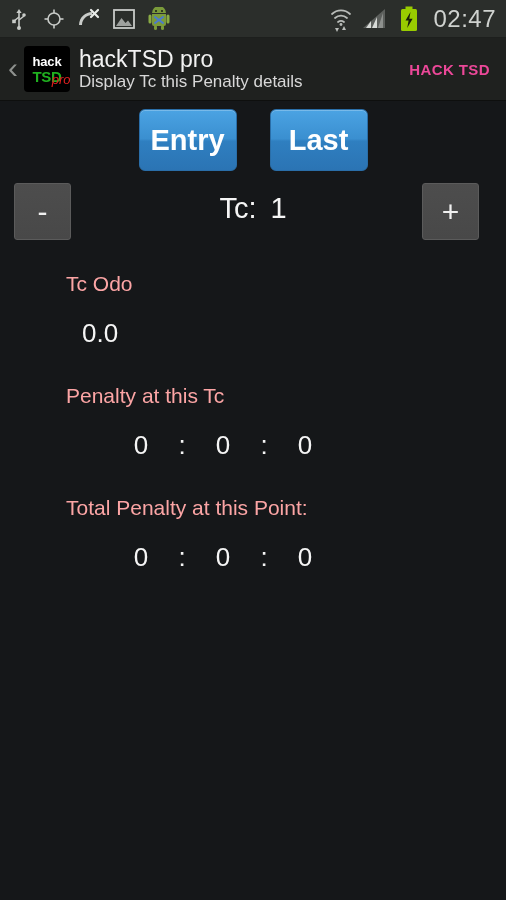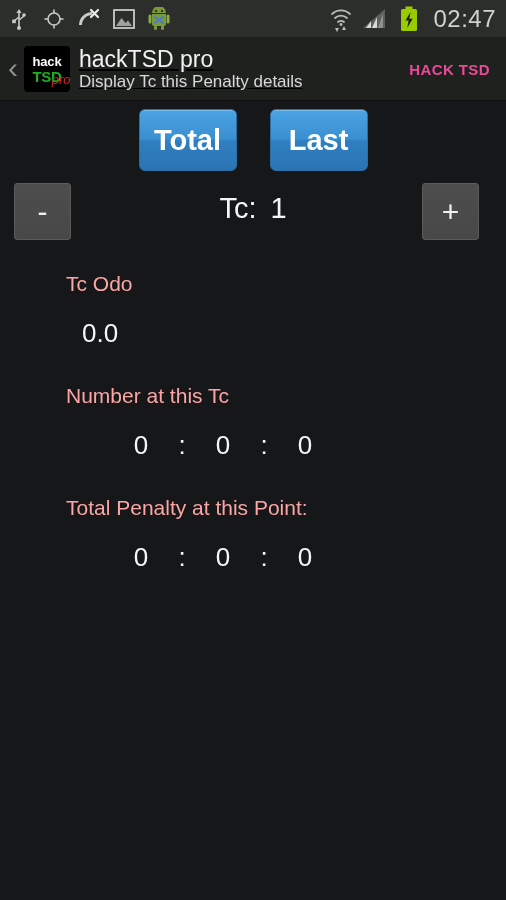--- a/index.html
+++ b/index.html
@@ -100,21 +100,21 @@
   }
   .logo-pro {
     color: #e02020;
     font-size: 13px;
     font-weight: normal;
     font-style: italic;
     position: absolute;
     right: -9px;
     bottom: -3px;
   }
-  .title-block { flex: 1 1 auto; min-width: 0; text-decoration: underline; }
+  .title-block { flex: 1 1 auto; min-width: 0; }
   .app-title {
     color: #f2f2f2;
     font-size: 23px;
     line-height: 25px;
     font-weight: normal;
     white-space: nowrap;
   }
   .app-subtitle {
     color: #d8d8d8;
     font-size: 17px;
@@ -382,39 +382,39 @@
       <div class="app-title">hackTSD pro</div>
       <div class="app-subtitle">Display Tc this Penalty details</div>
     </div>
     <div class="ab-action">HACK TSD</div>
   </div>
 
   <div class="content">
 
 
     <div class="fl-row">
-      <div class="btn-blue">Total</div>
+      <div class="btn-blue">Entry</div>
       <div class="btn-blue">Last</div>
     </div>
 
     <div class="tc-row">
       <div class="btn-gray btn-minus">-</div>
       <div class="tc-value">
         <span>Tc:</span><span class="num">1</span>
       </div>
       <div class="btn-gray btn-plus">+</div>
     </div>
 
     <div class="info-block">
       <div class="info-label">Tc Odo</div>
       <div class="info-value">0.0</div>
     </div>
 
     <div class="penalty-block">
-      <div class="info-label">Number at this Tc</div>
+      <div class="info-label">Penalty at this Tc</div>
       <div class="penalty-values">
         <span class="pv-num">0</span>
         <span class="pv-colon">:</span>
         <span class="pv-num">0</span>
         <span class="pv-colon">:</span>
         <span class="pv-num">0</span>
       </div>
     </div>
 
     <div class="penalty-block">

